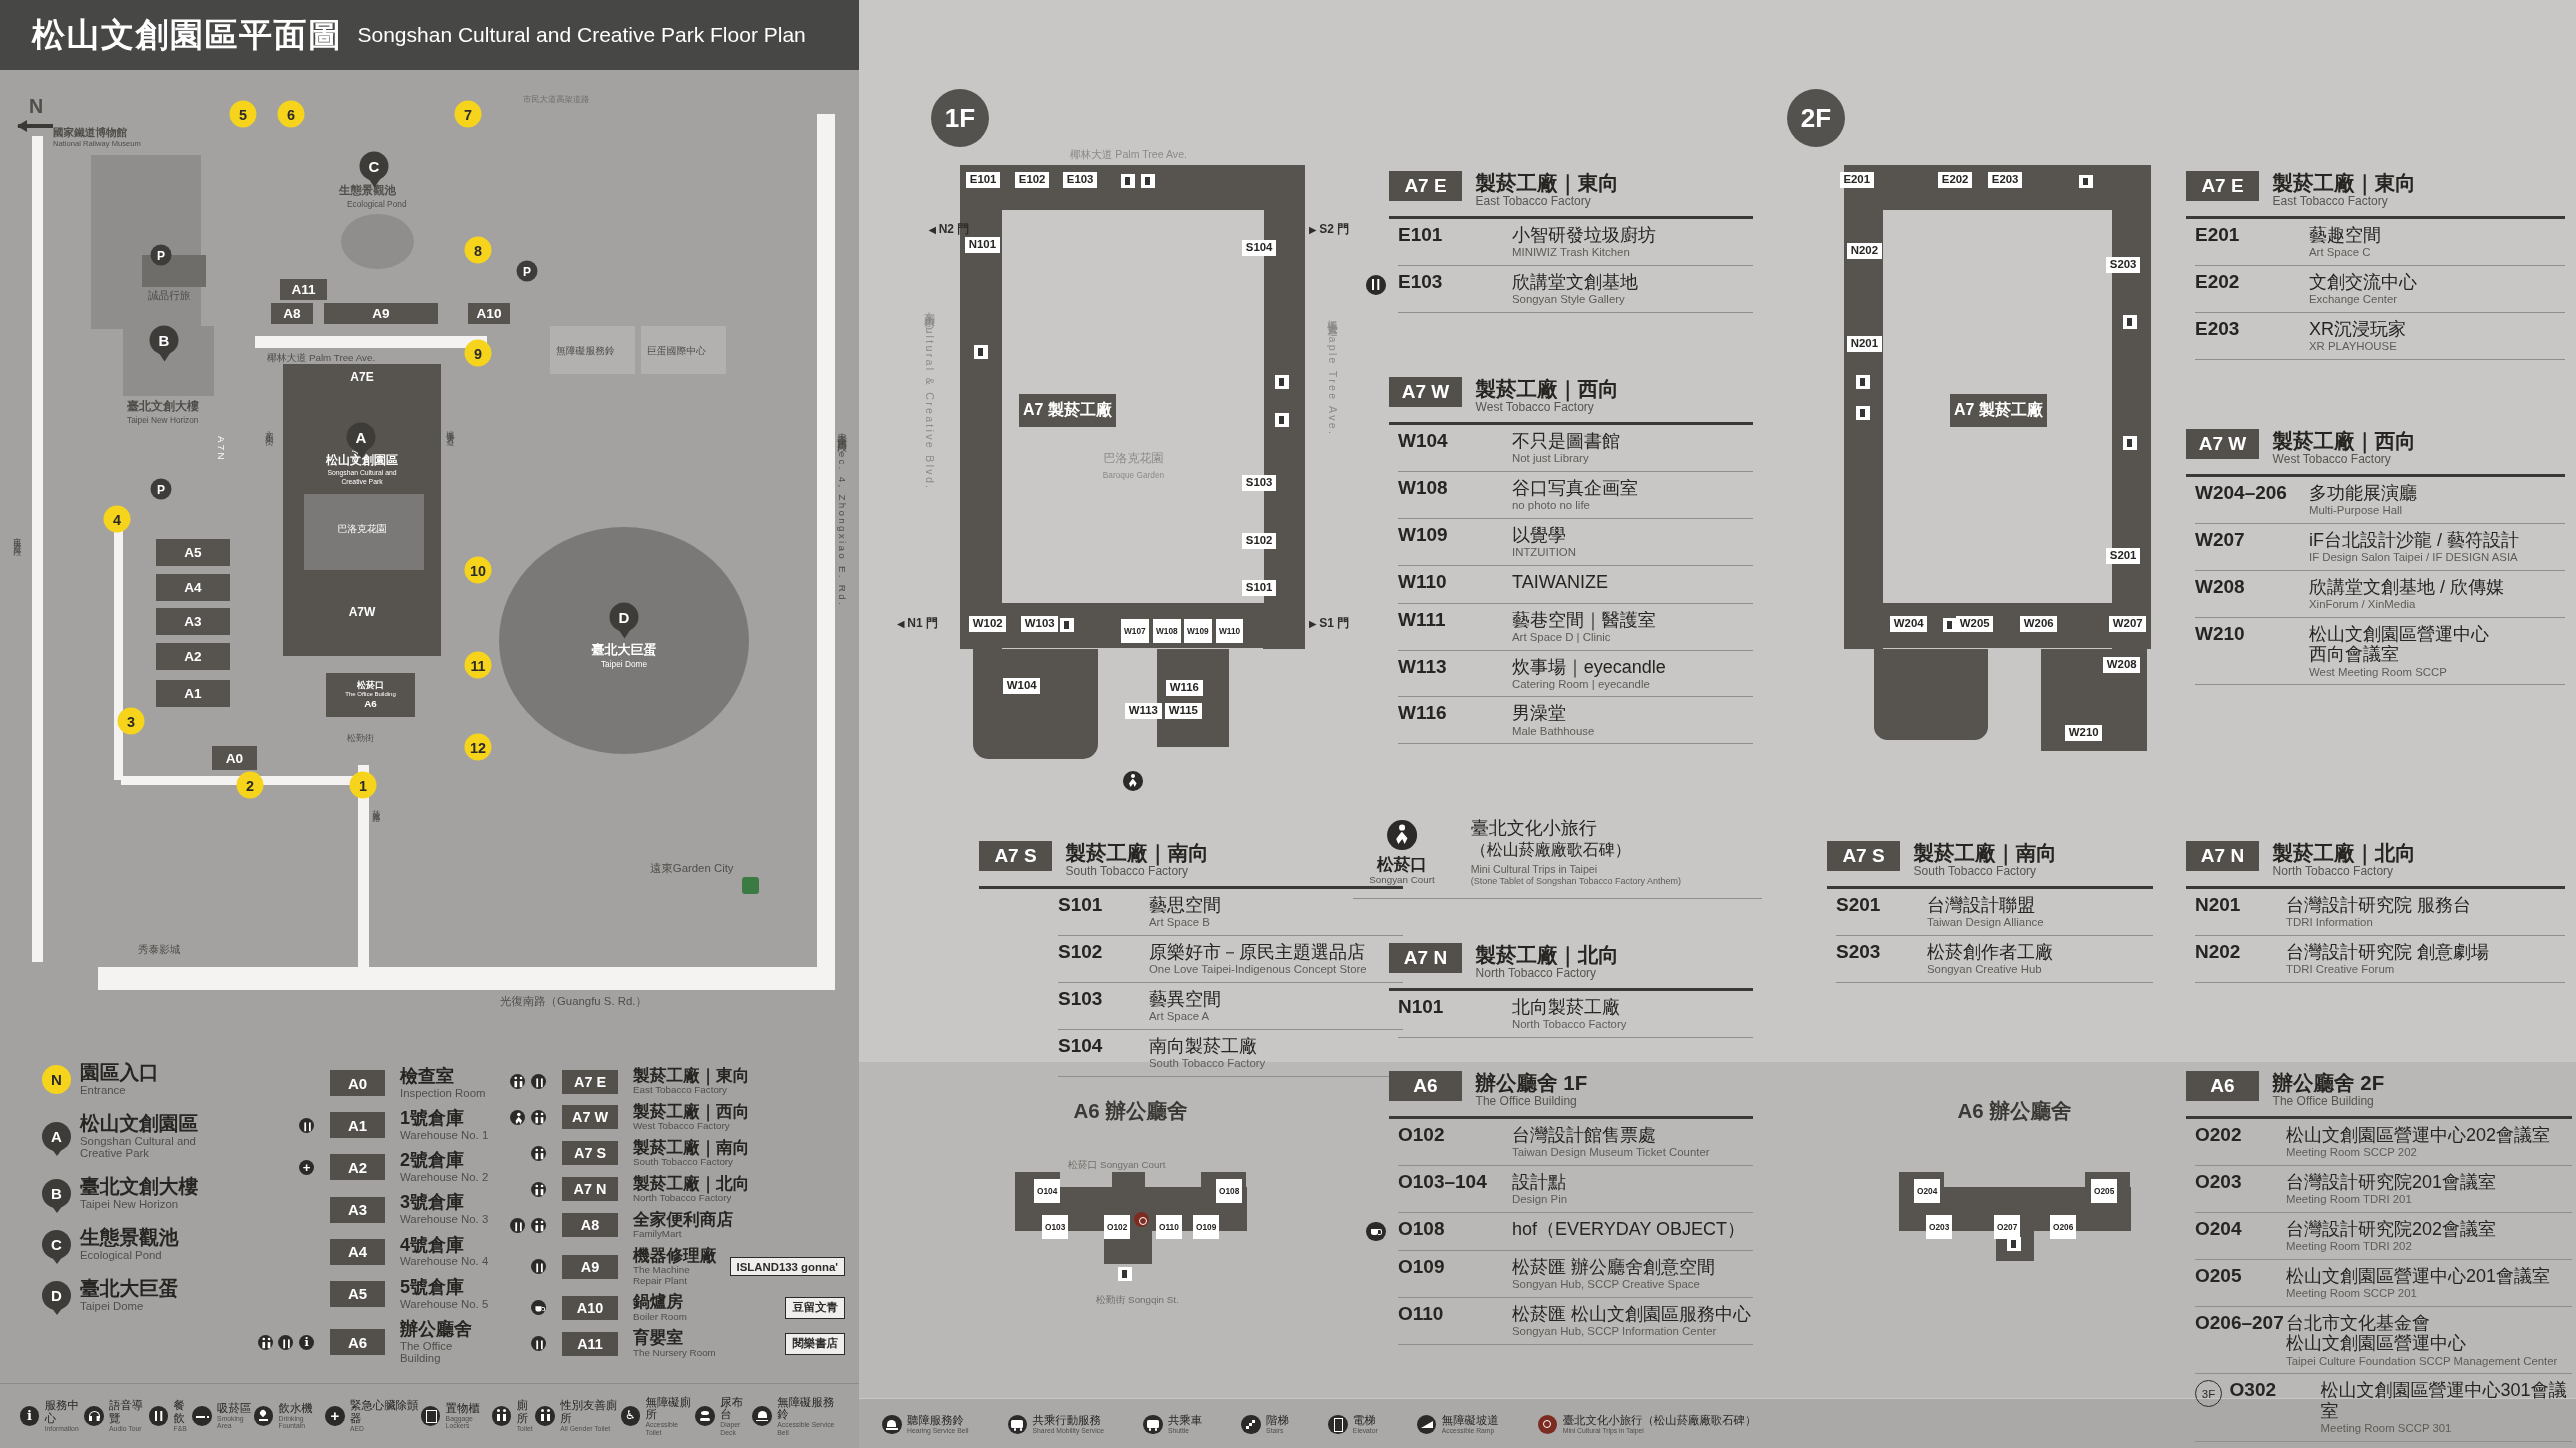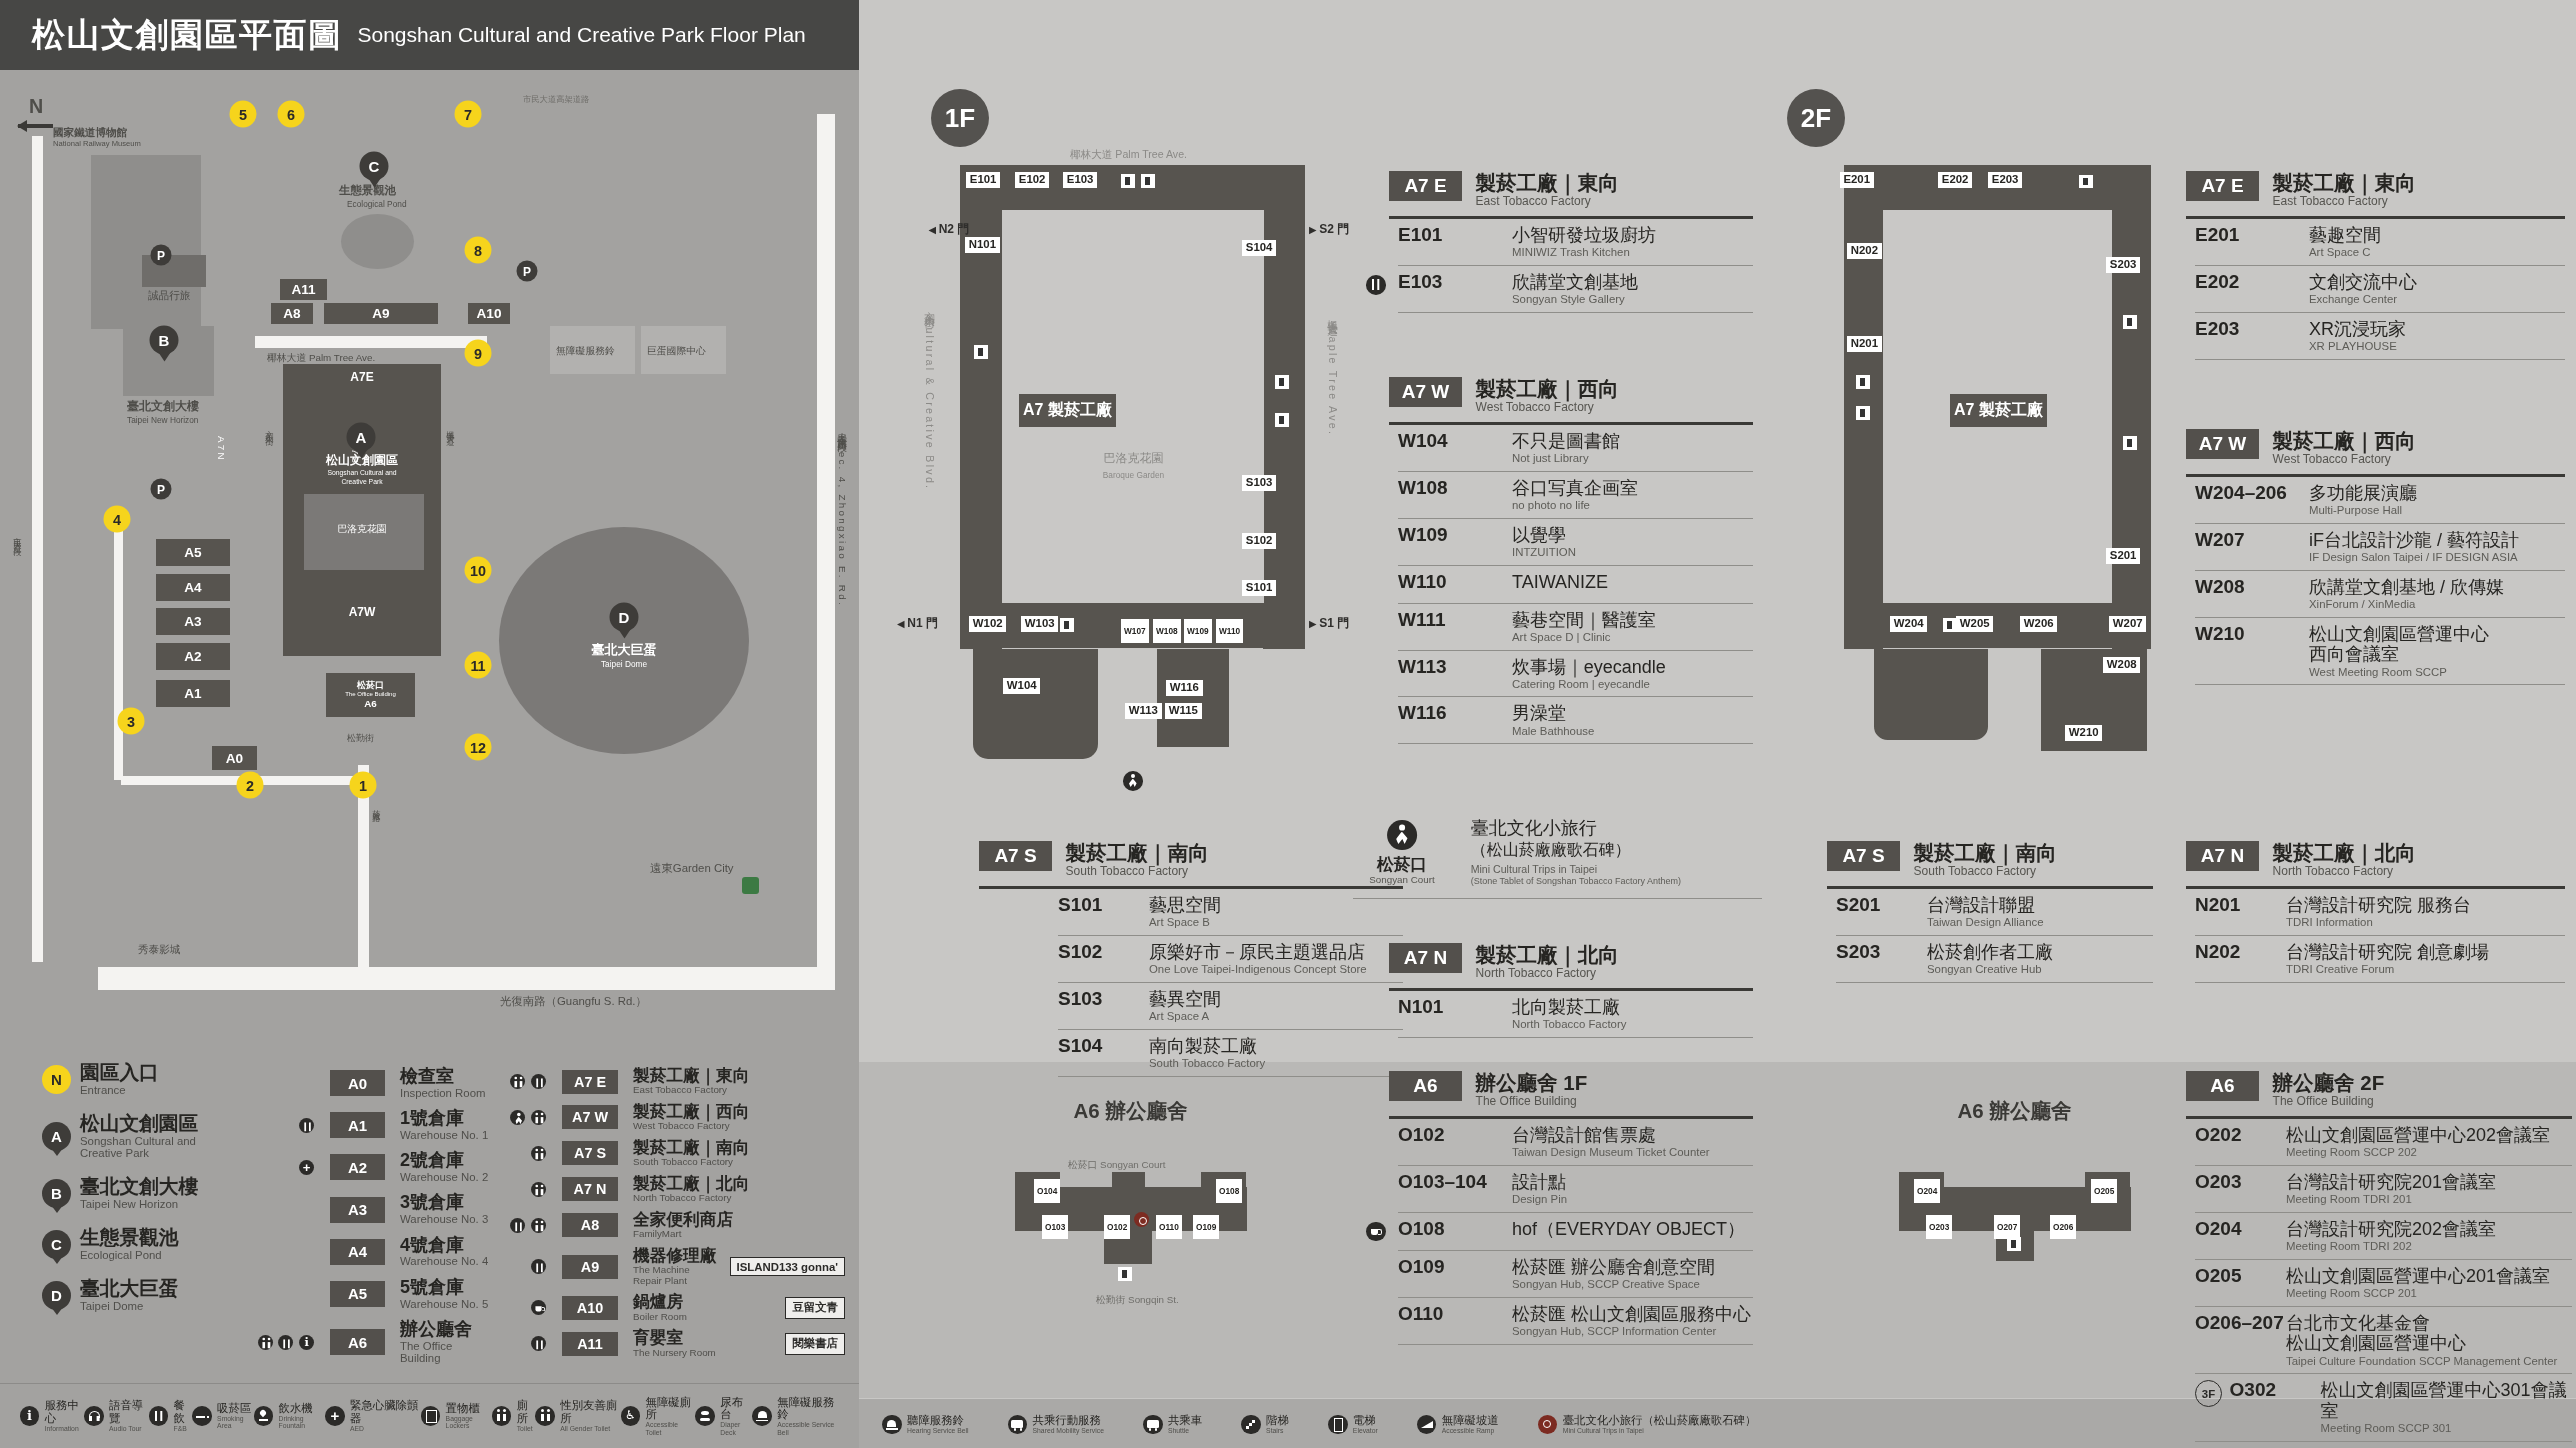--- a/index.html
+++ b/index.html
@@ -111,21 +111,21 @@
 .trip-dot{position:absolute}
 
 .dir{position:absolute}
 .dir-head{display:flex;gap:13.6px;align-items:flex-start;border-bottom:3px solid #3a3936;padding-bottom:7.6px}
 .dir-head .badge{width:73px;height:30px;font-size:19px}
 .dir-titles{display:flex;flex-direction:column;line-height:1.15}
 .dir-tzh{font-size:20.5px;font-weight:bold;color:#262522}
 .dir-ten{font-size:12px;color:#55544f}
 .ditem{display:flex;align-items:flex-start;padding:6px 0 5.3px;border-bottom:1.1px solid #8f8e8a;position:relative;min-height:38px}
 .dicon{position:absolute;left:-32px;top:9px}
-.pre-circ{width:27px;height:27px;border:1.9px solid #2b2a28;border-radius:50%;display:inline-flex;align-items:center;justify-content:center;font-size:11.4px;font-weight:bold;color:#2b2a28;margin-right:7.6px;flex:none}
+.pre-circ{width:27px;height:27px;border:1.9px solid #2b2a28;border-radius:50%;display:inline-flex;align-items:center;justify-content:center;font-size:11.4px;font-weight:normal;color:#2b2a28;margin-right:7.6px;flex:none}
 .dcode{width:114px;flex:none;font-weight:bold;font-size:19px;color:#262522;line-height:1.1}
 .dcode .c1,.dcode .c2{display:block}
 .dcode .c2{font-size:14.4px}
 .dtext{display:flex;flex-direction:column;line-height:1.15;flex:1}
 .dzh{font-size:18px;color:#262522}
 .den{font-size:11.4px;color:#5d5c57;margin-top:0.8px}
 .indent104 .ditem{margin-left:79px}
 .indent12 .ditem{margin-left:9px}
 .narrow .dcode{width:91px}
 

